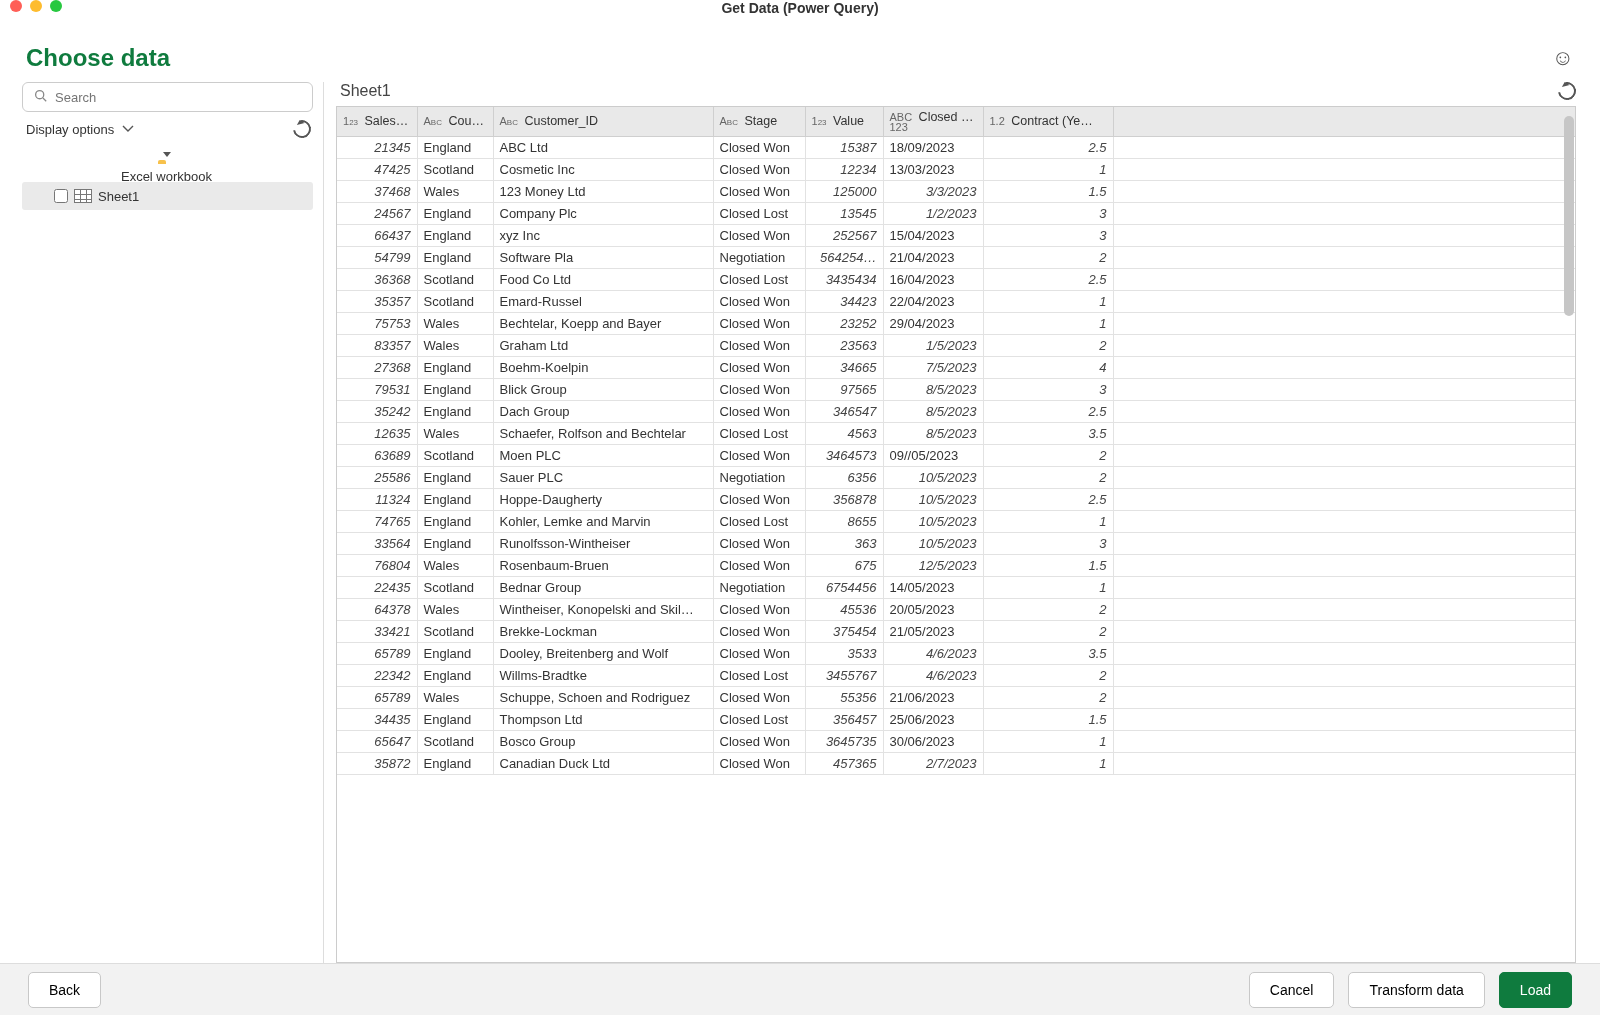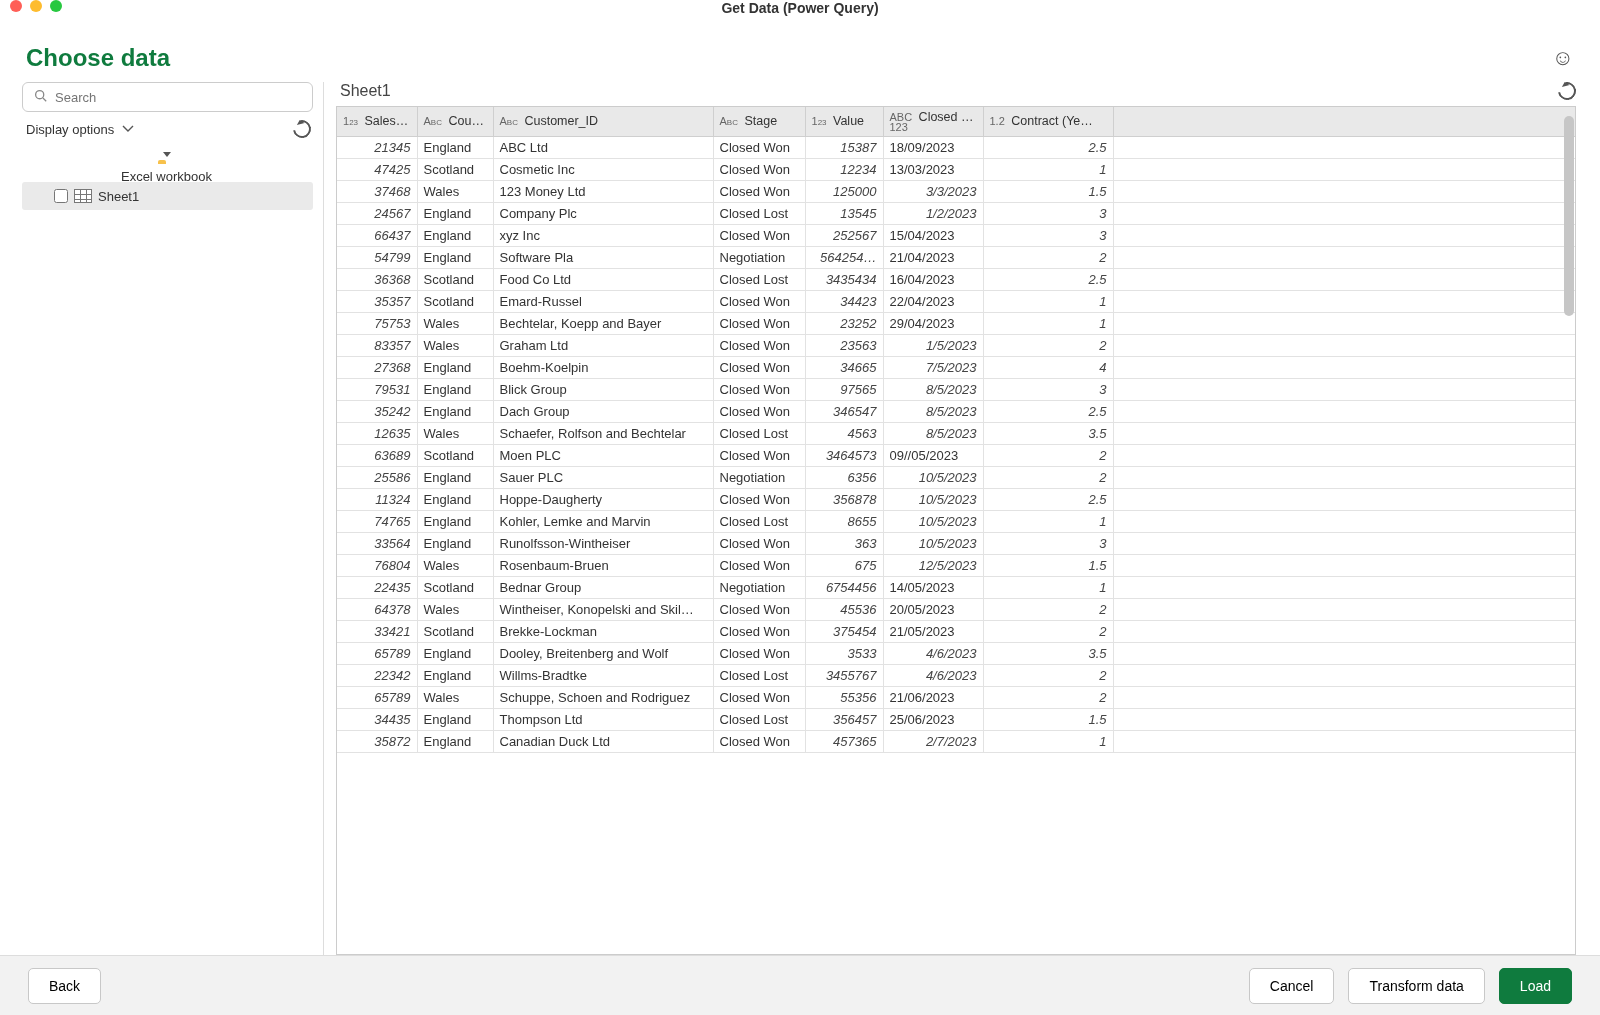--- a/index.html
+++ b/index.html
@@ -241,21 +241,21 @@
   right: 26px;
   top: 34px;
   width: 10px;
   height: 200px;
   background: #c6c6c6;
   border-radius: 5px;
 }
 
 
 .footer {
-  height: 60px;
+  height: 52px;
   background: #f2f2f2;
   border-top: 1px solid #ddd;
   display: flex;
   align-items: center;
   padding: 0 28px;
 }
 .footer .spacer { flex: 1; }
 button.btn {
   height: 36px;
   padding: 0 20px;
@@ -633,20 +633,30 @@
               <td class="num">34435</td>
               <td>England</td>
               <td>Thompson Ltd</td>
               <td>Closed Lost</td>
               <td class="num">356457</td>
               <td>25/06/2023</td>
               <td class="num">1.5</td>
               <td></td>
             </tr>
             <tr>
+              <td class="num">65647</td>
+              <td>Scotland</td>
+              <td>Bosco Group</td>
+              <td>Closed Won</td>
+              <td class="num">3645735</td>
+              <td>30/06/2023</td>
+              <td class="num">1</td>
+              <td></td>
+            </tr>
+            <tr>
               <td class="num">35872</td>
               <td>England</td>
               <td>Canadian Duck Ltd</td>
               <td>Closed Won</td>
               <td class="num">457365</td>
               <td class="num">2/7/2023</td>
               <td class="num">1</td>
               <td></td>
             </tr>
           </tbody>

